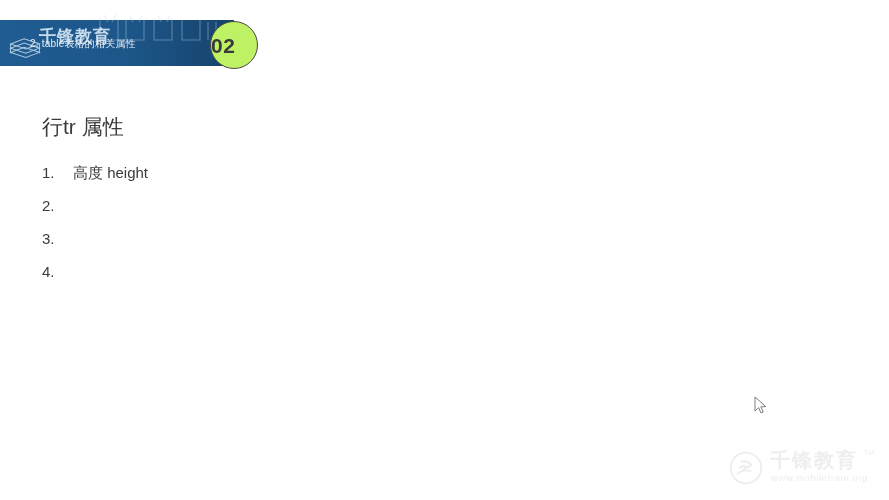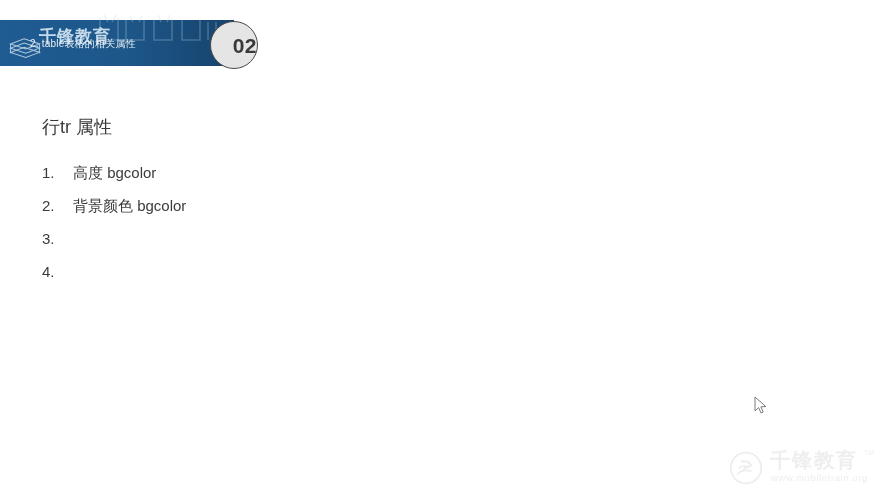--- a/index.html
+++ b/index.html
@@ -87,44 +87,44 @@
   }
 
   
   .badge-02 {
     position: absolute;
     left: 210px;
     top: 21px;
     width: 48px;
     height: 48px;
     border-radius: 50%;
-    background: #e5e5e5;
+    background: #bef264;
     border: 1.3px solid #4a4a4a;
     box-sizing: border-box;
     display: flex;
     align-items: center;
-    justify-content: flex-end;
+    justify-content: flex-start;
   }
   .badge-02 span {
     font-size: 21px;
     font-weight: bold;
     color: #3a3a3a;
     letter-spacing: 0.5px;
     line-height: 1;
   }
 
   
   .content {
     position: absolute;
     left: 42px;
     top: 112px;
     width: 780px;
   }
   .content-heading {
-    font-size: 18px;
+    font-size: 21px;
     color: #3b3b3b;
     line-height: 30px;
     margin: 0 0 14px 0;
     white-space: nowrap;
     font-weight: normal;
   }
   .prop-list {
     list-style: none;
     margin: 0;
     padding: 0;
@@ -246,25 +246,24 @@
   <div class="badge-02">
     <span>02</span>
   </div>
 
   <div class="content">
     <div class="content-heading">行tr 属性</div>
 
     <ul class="prop-list">
       <li class="prop-item">
         <span class="prop-num">1.</span>
-        <span class="prop-text">高度  bgcolor</span>
+        <span class="prop-text">高度  height</span>
       </li>
       <li class="prop-item">
         <span class="prop-num">2.</span>
-        <span class="prop-text">背景颜色   bgcolor</span>
       </li>
       <li class="prop-item">
         <span class="prop-num">3.</span>
       </li>
       <li class="prop-item">
         <span class="prop-num">4.</span>
       </li>
     </ul>
   </div>
 

